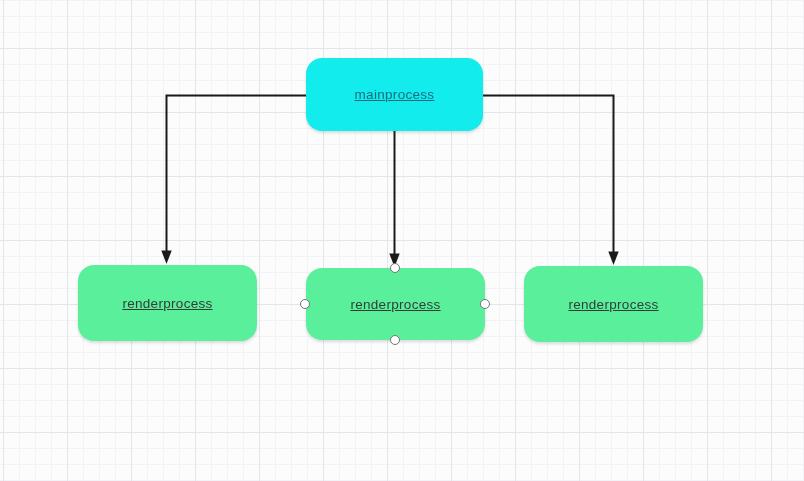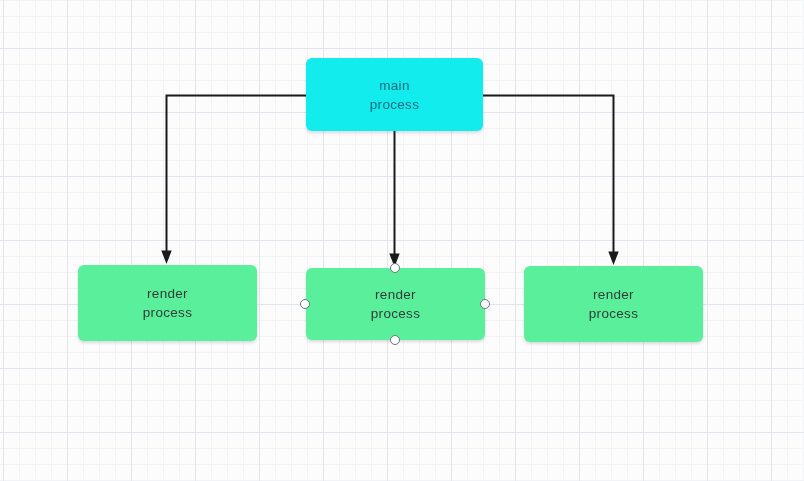--- a/index.html
+++ b/index.html
@@ -24,30 +24,31 @@
   .edges {
     position: absolute;
     left: 0; top: 0;
     width: 804px; height: 481px;
     pointer-events: none;
   }
   .edges path { stroke: #1A1A1A; stroke-width: 2; fill: none; }
   .edges polygon { fill: #1A1A1A; stroke: none; }
   .node {
     position: absolute;
-    border-radius: 6px;
+    border-radius: 16px;
     display: flex;
-    flex-direction: column;
+    flex-direction: row;
     align-items: center;
     justify-content: center;
     font-size: 13.5px;
     line-height: 19px;
     letter-spacing: 0.3px;
     box-shadow: 0 2px 3px rgba(60,70,80,0.18);
     cursor: default;
+    text-decoration: underline;
   }
   .node-main   { left: 306px; top:  58px; width: 177px; height: 73px; }
   .node-r1     { left:  78px; top: 265px; width: 179px; height: 76px; }
   .node-r2     { left: 306px; top: 268px; width: 179px; height: 72px; }
   .node-r3     { left: 524px; top: 266px; width: 179px; height: 76px; }
   .handle {
     position: absolute;
     width: 8px; height: 8px;
     background: #ffffff;
     border: 1.5px solid #6F7578;

